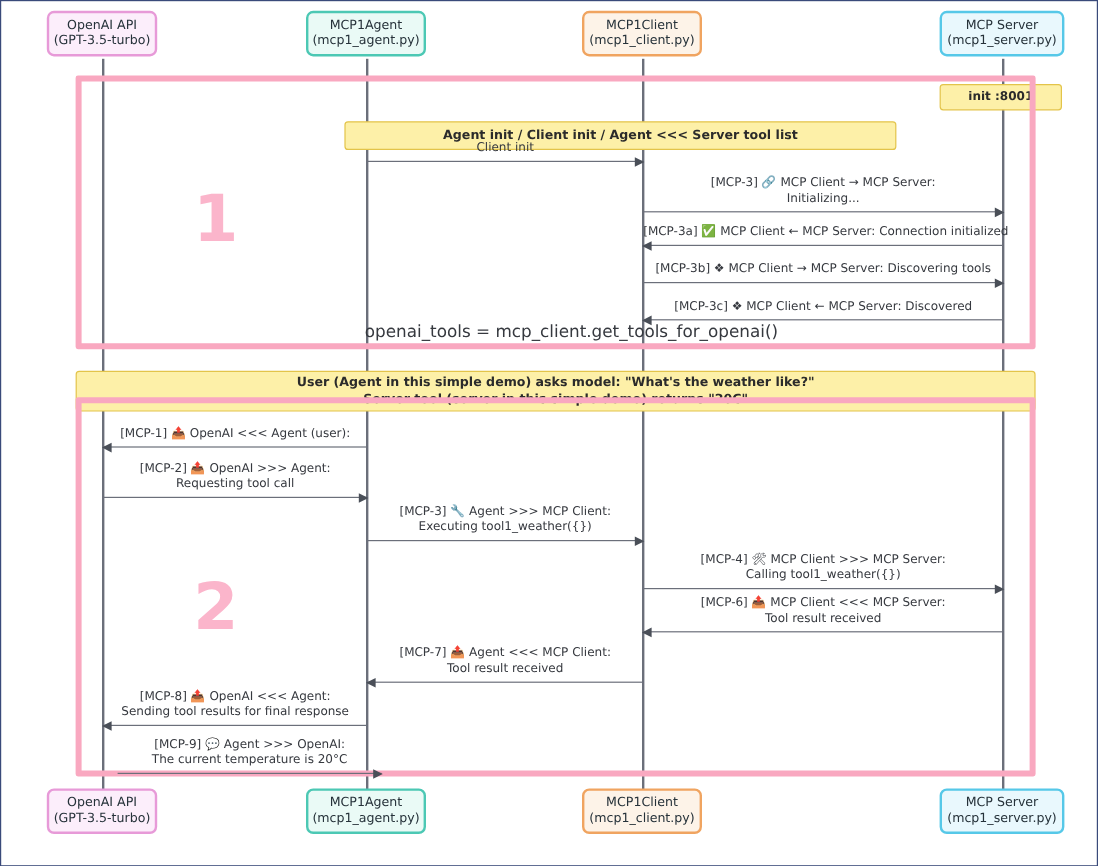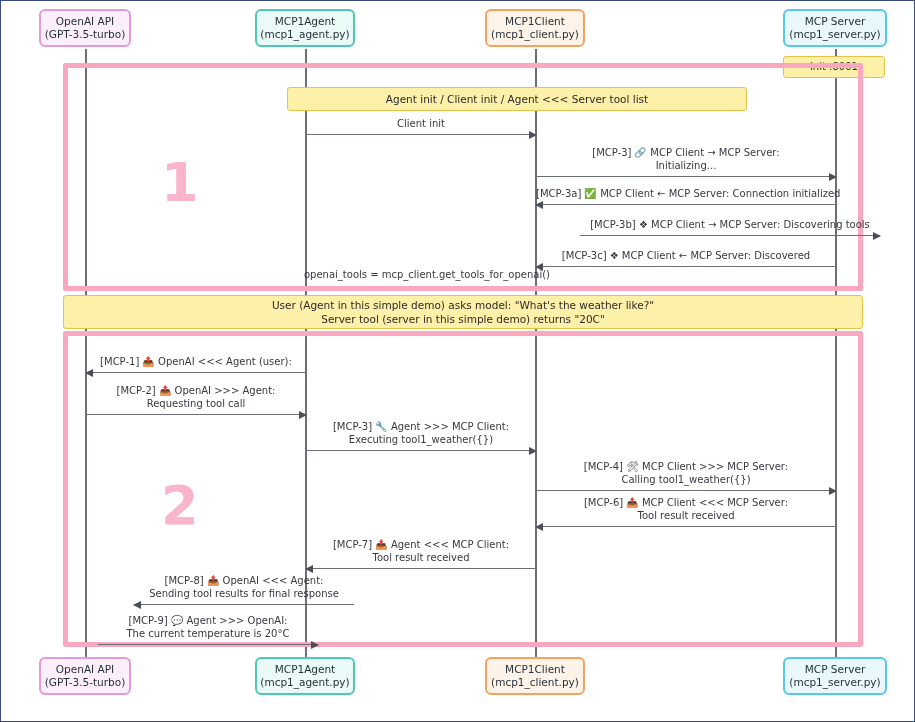--- a/index.html
+++ b/index.html
@@ -61,25 +61,26 @@
   
   .note{
     position:absolute;
     box-sizing:border-box;
     background:#fdf0a8;
     border:1.5px solid #e3c44a;
     border-radius:3px;
     display:flex;flex-direction:column;
     align-items:center;justify-content:center;
     font-size:10.5px;
-    font-weight:normal;
+    font-weight:bold;
     color:#2b2b2b;
     line-height:14px;
     text-align:center;
     white-space:nowrap;
+    margin-top:14px;
   }
   .note.small{font-size:10px;}
 
   
   .msg{position:absolute;box-sizing:border-box;}
   .msg .label{
     position:absolute;
     left:0;right:0;bottom:5px;
     text-align:center;
     font-size:10px;
@@ -100,21 +101,21 @@
     width:0;height:0;
     border-top:4.5px solid transparent;
     border-bottom:4.5px solid transparent;
   }
   .msg .head.right{right:-1px;border-left:8px solid #4a4f58;}
   .msg .head.left{left:-1px;border-right:8px solid #4a4f58;}
 
   
   .plaintext{
     position:absolute;
-    font-size:10px;
+    font-size:14px;
     color:#36393f;
     white-space:nowrap;
   }
 </style>
 </head>
 <body>
 
 <div id="canvas">
 
   <div class="lifeline" style="left:84px;"></div>
@@ -168,21 +169,21 @@
   </div>
 
   <div class="msg" style="left:535px;top:180px;width:300px;height:24px;padding-left:11px;">
     <div class="label">
       <span class="ln">[MCP-3a] ✅ MCP Client ← MCP Server: Connection initialized</span>
     </div>
     <div class="arrowline"></div>
     <div class="head left"></div>
   </div>
 
-  <div class="msg" style="left:535px;top:211px;width:300px;height:24px;margin-left:44px;">
+  <div class="msg" style="left:535px;top:211px;width:300px;height:24px;">
     <div class="label">
       <span class="ln">[MCP-3b] ❖ MCP Client → MCP Server: Discovering tools</span>
     </div>
     <div class="arrowline"></div>
     <div class="head right"></div>
   </div>
 
   <div class="msg" style="left:535px;top:242px;width:300px;height:24px;">
     <div class="label">
       <span class="ln">[MCP-3c] ❖ MCP Client ← MCP Server: Discovered</span>
@@ -247,21 +248,21 @@
 
   <div class="msg" style="left:305px;top:532px;width:230px;height:36px;">
     <div class="label">
       <span class="ln">[MCP-7] 📤 Agent &lt;&lt;&lt; MCP Client:</span>
       <span class="ln">Tool result received</span>
     </div>
     <div class="arrowline"></div>
     <div class="head left"></div>
   </div>
 
-  <div class="msg" style="left:85px;top:568px;width:220px;height:36px;margin-left:48px;">
+  <div class="msg" style="left:85px;top:568px;width:220px;height:36px;">
     <div class="label">
       <span class="ln">[MCP-8] 📤 OpenAI &lt;&lt;&lt; Agent:</span>
       <span class="ln">Sending tool results for final response</span>
     </div>
     <div class="arrowline"></div>
     <div class="head left"></div>
   </div>
 
   <div class="msg" style="left:85px;top:608px;width:220px;height:36px;margin-left:12px;">
     <div class="label">

